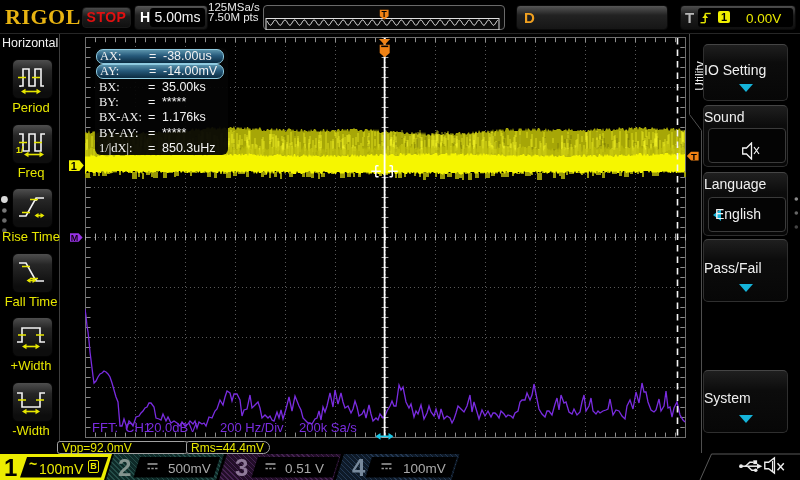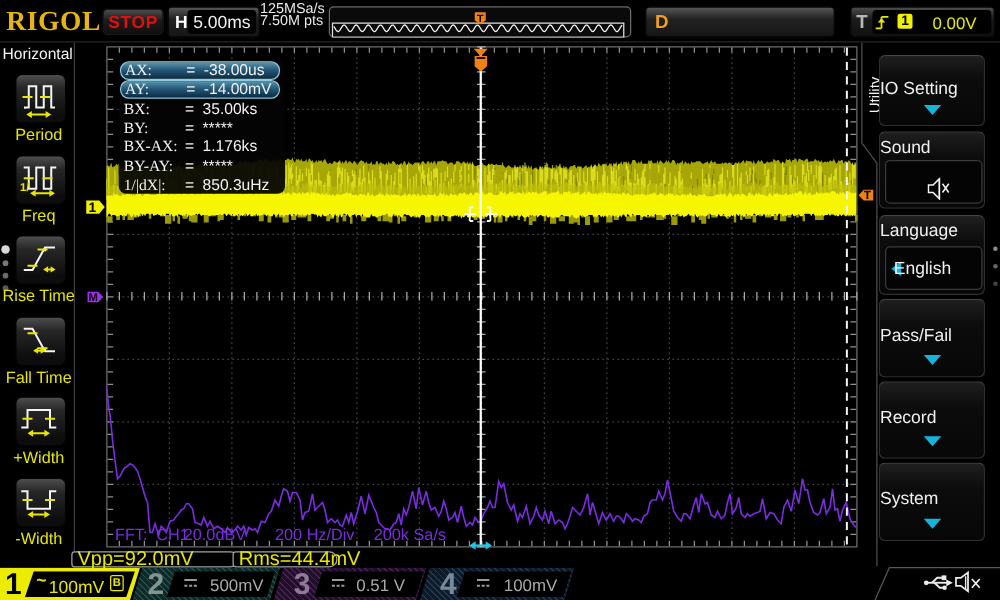--- a/index.html
+++ b/index.html
@@ -55,21 +55,21 @@
         background:linear-gradient(180deg,#1f1f1f,#0c0c0c 32%,#070707);
         border:1px solid #2f2f2f;border-top-color:#454545;color:#f0f0f0;font-size:14px;}
   .rbtn .cap{position:absolute;left:0;width:100%;text-align:left;}
   .tridn{position:absolute;left:50%;margin-left:-7px;width:0;height:0;
         border-left:7px solid transparent;border-right:7px solid transparent;
         border-top:8px solid #15b4da;}
   .inbox{position:absolute;left:4px;width:76px;height:33px;background:#040404;
         border:1px solid #3a3a3a;border-radius:4px;}
   
   .vb{position:absolute;top:440.5px;height:11.5px;border:1px solid #a2a2a2;background:#000;
-      color:#e6e600;font-size:16px;line-height:12px;padding-left:4px;}
+      color:#e6e600;font-size:12px;line-height:12px;padding-left:4px;}
   .ffttx{position:absolute;top:420px;color:#7a2ce0;font-size:13px;}
   .tab{position:absolute;top:454px;height:26px;}
   .tabnum{position:absolute;top:455px;font-size:24px;font-weight:bold;line-height:25px;}
   .vtx{position:absolute;top:461px;font-size:13.5px;color:#a9a9a9;}
 </style></head>
 <body>
 <div id="scope">
 <svg class="abs" style="left:0;top:0" width="800" height="480" viewBox="0 0 800 480">
 <defs>
         <clipPath id="gc">
@@ -283,24 +283,20 @@
       <div class="cap" style="top:3px">Language</div>
       <div class="inbox" style="top:24px">
         <div style="position:absolute;left:4px;top:11px;width:0;height:0;border-top:6px solid transparent;border-bottom:6px solid transparent;border-right:8px solid #15b4da"></div>
         <div class="cap" style="top:8px;left:6px;font-size:14px">English</div>
       </div>
     </div>
 <div class="rbtn" style="top:239px;height:61px">
       <div class="cap" style="top:20px">Pass/Fail</div>
       <div class="tridn" style="top:44px"></div>
     </div>
-<div class="rbtn" style="top:305px;height:60px">
-      <div class="cap" style="top:19px">Record</div>
-      <div class="tridn" style="top:43px"></div>
-    </div>
 <div class="rbtn" style="top:370px;height:61px">
       <div class="cap" style="top:19px">System</div>
       <div class="tridn" style="top:44px"></div>
     </div>
 
 <span class="ffttx" style="left:92px">FFT:</span>
 <span class="ffttx" style="left:125px">CH1</span>
 <span class="ffttx" style="left:147px">20.0dBV</span>
 <span class="ffttx" style="left:220px">200 Hz/Div</span>
 <span class="ffttx" style="left:299px">200k Sa/s</span>

